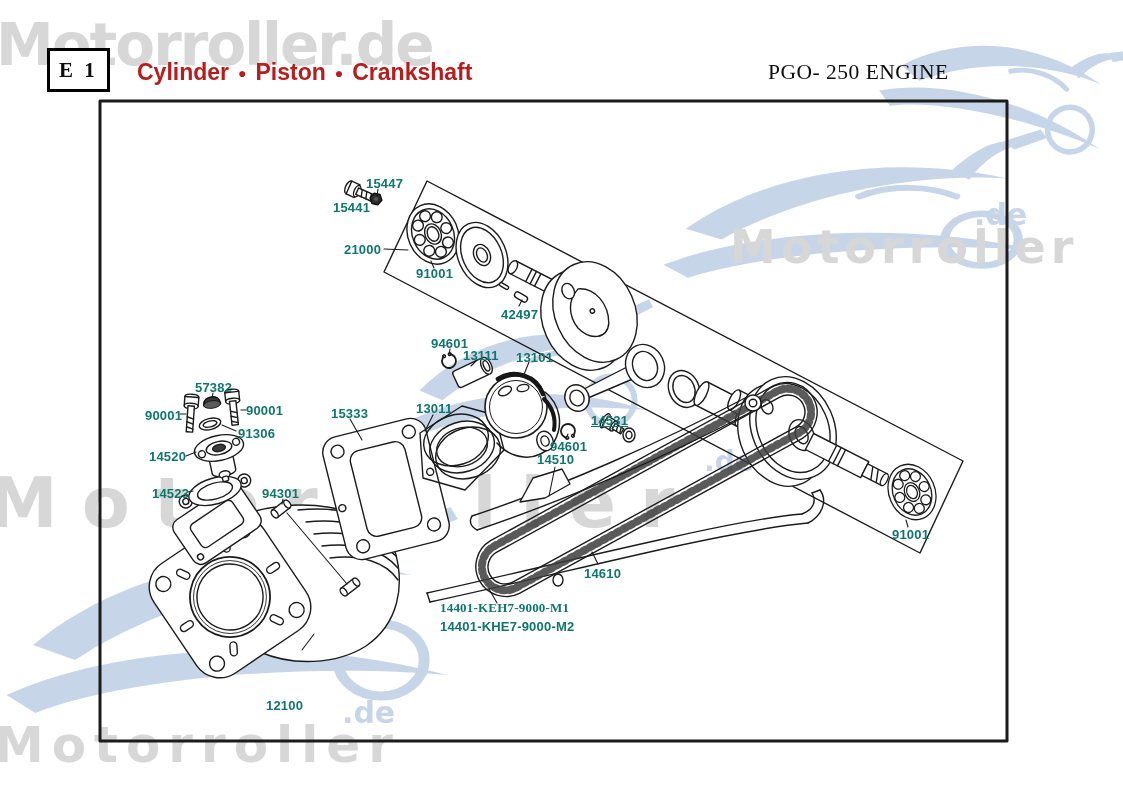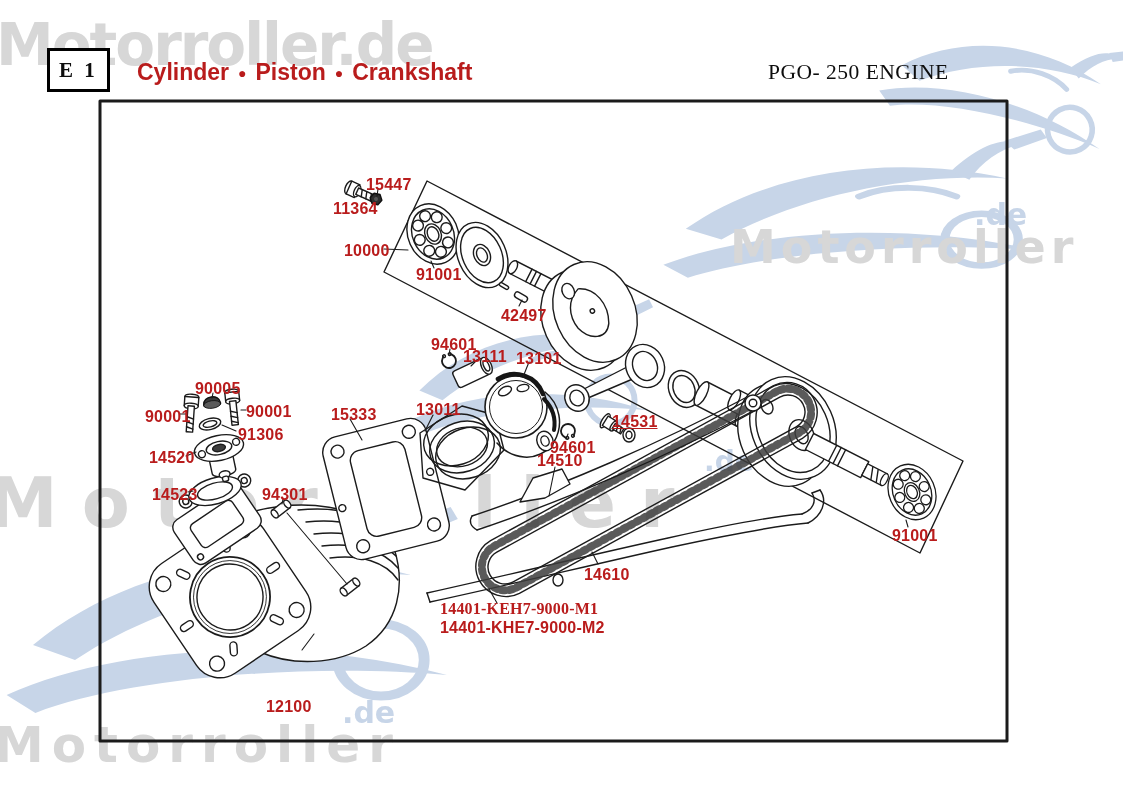--- a/index.html
+++ b/index.html
@@ -25,21 +25,21 @@
   
   #e3-box{position:absolute;left:47px;top:48px;width:57px;height:38px;border:3px solid #000;
     background:#fff;z-index:2;display:flex;align-items:center;justify-content:center;
     font-family:"Liberation Serif",serif;font-weight:bold;font-size:21px;letter-spacing:3px;color:#0d0d0d;}
   #title{position:absolute;left:137px;top:59px;z-index:2;font-family:Liberation Sans, sans-serif;
     font-weight:bold;font-size:23px;color:#b91c1c;white-space:nowrap;}
   #title .dot{font-size:14px;vertical-align:2px;margin:0 9px;}
   #engine{position:absolute;left:768px;top:60px;z-index:2;font-family:"Liberation Serif",serif;
     font-weight:normal;font-size:21.5px;letter-spacing:.5px;color:#0d0d0d;white-space:nowrap;}
   #labels-layer{position:absolute;left:0;top:0;width:100%;height:100%;z-index:2;}
-  .part-label{position:absolute;font-weight:bold;font-size:16px;color:#b91c1c;
+  .part-label{position:absolute;font-weight:bold;font-size:13px;color:#0f766e;
     white-space:nowrap;letter-spacing:.2px;}
 </style>
 </head>
 <body style="--wm-text: #d7d7d7; --wm-accent: #c7d5e8;">
 
 <svg id="wm-svg" width="1123" height="793" aria-hidden="true">
   <defs>
     <g id="scooter" fill="var(--wm-accent)" stroke="var(--wm-accent)" stroke-linecap="round">
       <path stroke="none" d="M40,140 C120,60 240,35 355,70 C260,62 150,95 75,155 Z"></path>
       <path stroke="none" d="M18,190 C110,140 260,130 385,170 C270,158 120,172 42,208 Z"></path>
@@ -397,37 +397,37 @@
       <line x1="598" y1="564" x2="592" y2="552"></line>
       <line x1="497" y1="603" x2="489" y2="589"></line>
       <line x1="302" y1="650" x2="314" y2="634"></line>
       <line x1="378" y1="189" x2="377" y2="196"></line>
     </g>
   </g>
 </svg>
 
 <div id="labels-layer">
     <div class="part-label" style="left: 366px; top: 176px;">15447</div>
-    <div class="part-label" style="left: 333px; top: 200px;">11364</div>
-    <div class="part-label" style="left: 344px; top: 242px;">10000</div>
+    <div class="part-label" style="left: 333px; top: 200px;">15441</div>
+    <div class="part-label" style="left: 344px; top: 242px;">21000</div>
     <div class="part-label" style="left: 416px; top: 266px;">91001</div>
     <div class="part-label" style="left: 501px; top: 307px;">42497</div>
     <div class="part-label" style="left: 431px; top: 336px;">94601</div>
     <div class="part-label" style="left: 463px; top: 348px;">13111</div>
     <div class="part-label" style="left: 516px; top: 350px;">13101</div>
-    <div class="part-label" style="left: 195px; top: 380px;">90005</div>
+    <div class="part-label" style="left: 195px; top: 380px;">57382</div>
     <div class="part-label" style="left: 145px; top: 408px;">90001</div>
     <div class="part-label" style="left: 246px; top: 403px;">90001</div>
     <div class="part-label" style="left: 238px; top: 426px;">91306</div>
     <div class="part-label" style="left: 149px; top: 449px;">14520</div>
     <div class="part-label" style="left: 331px; top: 406px;">15333</div>
     <div class="part-label" style="left: 416px; top: 401px;">13011</div>
     <div class="part-label" style="left: 152px; top: 486px;">14523</div>
     <div class="part-label" style="left: 262px; top: 486px;">94301</div>
-    <div class="part-label" style="left: 612px; top: 413px; text-decoration: underline;">14531</div>
+    <div class="part-label" style="left: 591px; top: 413px; text-decoration: underline;">14531</div>
     <div class="part-label" style="left: 550px; top: 439px;">94601</div>
     <div class="part-label" style="left: 537px; top: 452px;">14510</div>
     <div class="part-label" style="left: 584px; top: 566px;">14610</div>
     <div class="part-label" style="left: 892px; top: 527px;">91001</div>
     <div class="part-label" style="left: 266px; top: 650px; margin-top: 48px;">12100</div>
     <div class="part-label" style="left: 440px; top: 600px; font-family: Liberation Serif, serif;">14401-KEH7-9000-M1</div>
     <div class="part-label" style="left: 440px; top: 619px;">14401-KHE7-9000-M2</div>
   </div>
 
 </body></html>

